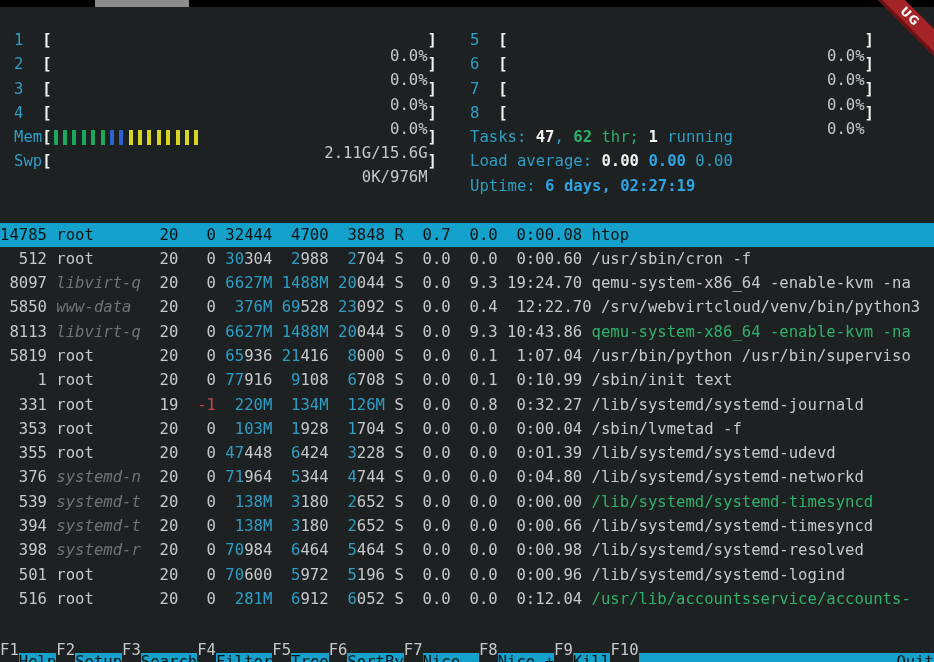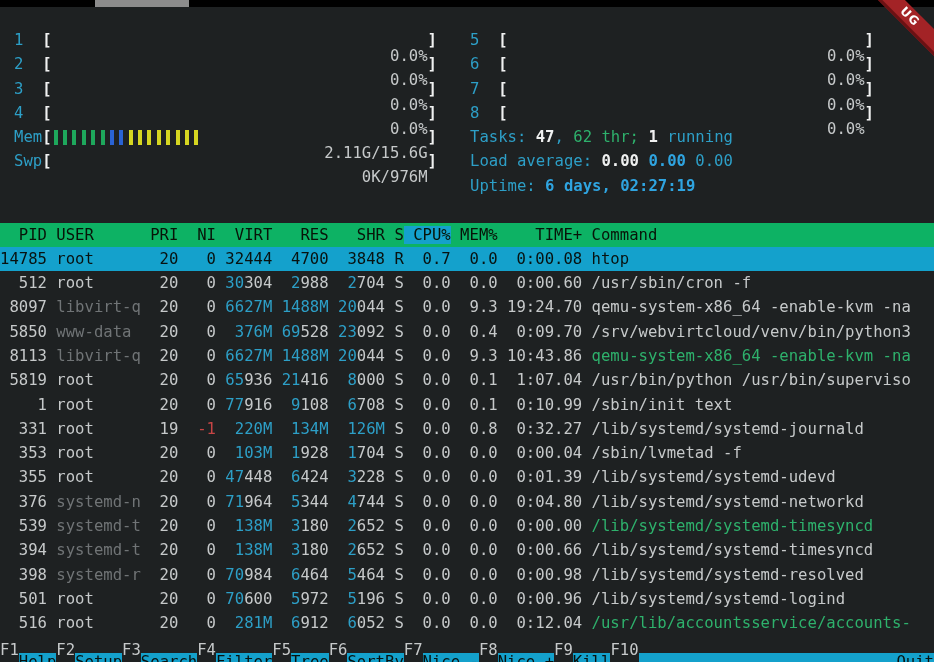--- a/index.html
+++ b/index.html
@@ -10,24 +10,24 @@
   .col{position:absolute;top:28px;}
   #leftcol{left:14px;}
   #rightcol{left:470px;}
   #table{position:absolute;top:222.5px;left:0;right:0;}
   #fbar{position:absolute;top:641px;left:0;right:0;height:24.3px;display:flex;}
   .line{height:24.3px;line-height:24.3px;white-space:pre;}
   
   .cyan,.lbl{color:var(--cyan,#2d9fc7);}
   .hl{color:var(--cyan,#2d9fc7);}
   .wb{color:var(--white,#f0f1f1);font-weight:bold;}
-  .gb{color:var(--green,#2eb16c);font-weight:normal;}
+  .gb{color:var(--green,#2eb16c);font-weight:bold;}
   .grn{color:var(--green,#2eb16c);}
   .cb{color:var(--cyanb,#2fa4e0);font-weight:bold;}
-  .dim{color:var(--dim,#707476);}
+  .dim{color:var(--dim,#707476);font-style:italic;}
   .neg{color:var(--red,#c64545);}
   
   .minner{display:inline-block;position:relative;height:24.3px;vertical-align:top;}
   .mval{position:absolute;right:0;top:16px;color:var(--text,#c6c9ca);}
   .bars{position:absolute;left:2px;top:0;bottom:0;display:flex;align-items:center;}
   .bar{width:4px;height:15px;margin-right:5.4px;flex:none;}
   .bar.barg{background:var(--barg,#1ea75c);}
   .bar.barb{background:var(--barb,#2a63d4);}
   .bar.bary{background:var(--bary,#d6d621);}
   
@@ -70,25 +70,24 @@
       <div class="line"><span class="cyan">5  </span><span class="wb">[</span><span class="minner" style="width: 357px;"><span class="mval">0.0%</span></span><span class="wb">]</span></div>
       <div class="line"><span class="cyan">6  </span><span class="wb">[</span><span class="minner" style="width: 357px;"><span class="mval">0.0%</span></span><span class="wb">]</span></div>
       <div class="line"><span class="cyan">7  </span><span class="wb">[</span><span class="minner" style="width: 357px;"><span class="mval">0.0%</span></span><span class="wb">]</span></div>
       <div class="line"><span class="cyan">8  </span><span class="wb">[</span><span class="minner" style="width: 357px;"><span class="mval">0.0%</span></span><span class="wb">]</span></div>
       <div class="line"><span class="lbl">Tasks: </span><span class="wb">47</span><span class="lbl">, </span><span class="gb">62</span><span class="grn"> thr; </span><span class="wb">1</span><span class="lbl"> running</span></div>
       <div class="line"><span class="lbl">Load average: </span><span class="wb">0.00</span><span class="lbl"> </span><span class="cb">0.00</span><span class="lbl"> </span><span class="lbl">0.00</span></div>
       <div class="line"><span class="lbl">Uptime: </span><span class="cb">6 days, 02:27:19</span></div>
     </div>
 
   <div id="table">
-      <div class="line hdr"><span>  PID</span><span> USER     </span><span> PRI</span><span>  NI</span><span>  VIRT</span><span>   RES</span><span>   SHR</span><span> S</span><span class="sort"> CPU%</span><span> MEM%</span><span>    TIME+</span><span> Command</span></div>
       <div class="line row sel"><span>14785</span><span> root     </span><span>  20</span><span>   0</span><span> </span><span class="hl">32</span><span>444</span><span>  </span><span class="hl">4</span><span>700</span><span>  </span><span class="hl">3</span><span>848</span><span> R</span><span>  0.7</span><span>  0.0</span><span>  0:00.08</span><span> htop</span></div>
       <div class="line row"><span>  512</span><span> root     </span><span>  20</span><span>   0</span><span> </span><span class="hl">30</span><span>304</span><span>  </span><span class="hl">2</span><span>988</span><span>  </span><span class="hl">2</span><span>704</span><span> S</span><span>  0.0</span><span>  0.0</span><span>  0:00.60</span><span> /usr/sbin/cron -f</span></div>
       <div class="line row"><span> 8097</span><span class="dim"> libvirt-q</span><span>  20</span><span>   0</span><span> </span><span class="hl">6627M</span><span> </span><span class="hl">1488M</span><span> </span><span class="hl">20</span><span>044</span><span> S</span><span>  0.0</span><span>  9.3</span><span> 19:24.70</span><span> qemu-system-x86_64 -enable-kvm -na</span></div>
-      <div class="line row"><span> 5850</span><span class="dim"> www-data </span><span>  20</span><span>   0</span><span>  </span><span class="hl">376M</span><span> </span><span class="hl">69</span><span>528</span><span> </span><span class="hl">23</span><span>092</span><span> S</span><span>  0.0</span><span>  0.4</span><span>  0:09.70</span><span> /srv/webvirtcloud/venv/bin/python3</span></div>
+      <div class="line row"><span> 5850</span><span class="dim"> www-data </span><span>  20</span><span>   0</span><span>  </span><span class="hl">376M</span><span> </span><span class="hl">69</span><span>528</span><span> </span><span class="hl">23</span><span>092</span><span> S</span><span>  0.0</span><span>  0.4</span><span>  12:22.70</span><span> /srv/webvirtcloud/venv/bin/python3</span></div>
       <div class="line row"><span> 8113</span><span class="dim"> libvirt-q</span><span>  20</span><span>   0</span><span> </span><span class="hl">6627M</span><span> </span><span class="hl">1488M</span><span> </span><span class="hl">20</span><span>044</span><span> S</span><span>  0.0</span><span>  9.3</span><span> 10:43.86</span><span class="grn"> qemu-system-x86_64 -enable-kvm -na</span></div>
       <div class="line row"><span> 5819</span><span> root     </span><span>  20</span><span>   0</span><span> </span><span class="hl">65</span><span>936</span><span> </span><span class="hl">21</span><span>416</span><span>  </span><span class="hl">8</span><span>000</span><span> S</span><span>  0.0</span><span>  0.1</span><span>  1:07.04</span><span> /usr/bin/python /usr/bin/superviso</span></div>
       <div class="line row"><span>    1</span><span> root     </span><span>  20</span><span>   0</span><span> </span><span class="hl">77</span><span>916</span><span>  </span><span class="hl">9</span><span>108</span><span>  </span><span class="hl">6</span><span>708</span><span> S</span><span>  0.0</span><span>  0.1</span><span>  0:10.99</span><span> /sbin/init text</span></div>
       <div class="line row"><span>  331</span><span> root     </span><span>  19</span><span class="neg">  -1</span><span>  </span><span class="hl">220M</span><span>  </span><span class="hl">134M</span><span>  </span><span class="hl">126M</span><span> S</span><span>  0.0</span><span>  0.8</span><span>  0:32.27</span><span> /lib/systemd/systemd-journald</span></div>
       <div class="line row"><span>  353</span><span> root     </span><span>  20</span><span>   0</span><span>  </span><span class="hl">103M</span><span>  </span><span class="hl">1</span><span>928</span><span>  </span><span class="hl">1</span><span>704</span><span> S</span><span>  0.0</span><span>  0.0</span><span>  0:00.04</span><span> /sbin/lvmetad -f</span></div>
       <div class="line row"><span>  355</span><span> root     </span><span>  20</span><span>   0</span><span> </span><span class="hl">47</span><span>448</span><span>  </span><span class="hl">6</span><span>424</span><span>  </span><span class="hl">3</span><span>228</span><span> S</span><span>  0.0</span><span>  0.0</span><span>  0:01.39</span><span> /lib/systemd/systemd-udevd</span></div>
       <div class="line row"><span>  376</span><span class="dim"> systemd-n</span><span>  20</span><span>   0</span><span> </span><span class="hl">71</span><span>964</span><span>  </span><span class="hl">5</span><span>344</span><span>  </span><span class="hl">4</span><span>744</span><span> S</span><span>  0.0</span><span>  0.0</span><span>  0:04.80</span><span> /lib/systemd/systemd-networkd</span></div>
       <div class="line row"><span>  539</span><span class="dim"> systemd-t</span><span>  20</span><span>   0</span><span>  </span><span class="hl">138M</span><span>  </span><span class="hl">3</span><span>180</span><span>  </span><span class="hl">2</span><span>652</span><span> S</span><span>  0.0</span><span>  0.0</span><span>  0:00.00</span><span class="grn"> /lib/systemd/systemd-timesyncd</span></div>
       <div class="line row"><span>  394</span><span class="dim"> systemd-t</span><span>  20</span><span>   0</span><span>  </span><span class="hl">138M</span><span>  </span><span class="hl">3</span><span>180</span><span>  </span><span class="hl">2</span><span>652</span><span> S</span><span>  0.0</span><span>  0.0</span><span>  0:00.66</span><span> /lib/systemd/systemd-timesyncd</span></div>
       <div class="line row"><span>  398</span><span class="dim"> systemd-r</span><span>  20</span><span>   0</span><span> </span><span class="hl">70</span><span>984</span><span>  </span><span class="hl">6</span><span>464</span><span>  </span><span class="hl">5</span><span>464</span><span> S</span><span>  0.0</span><span>  0.0</span><span>  0:00.98</span><span> /lib/systemd/systemd-resolved</span></div>

